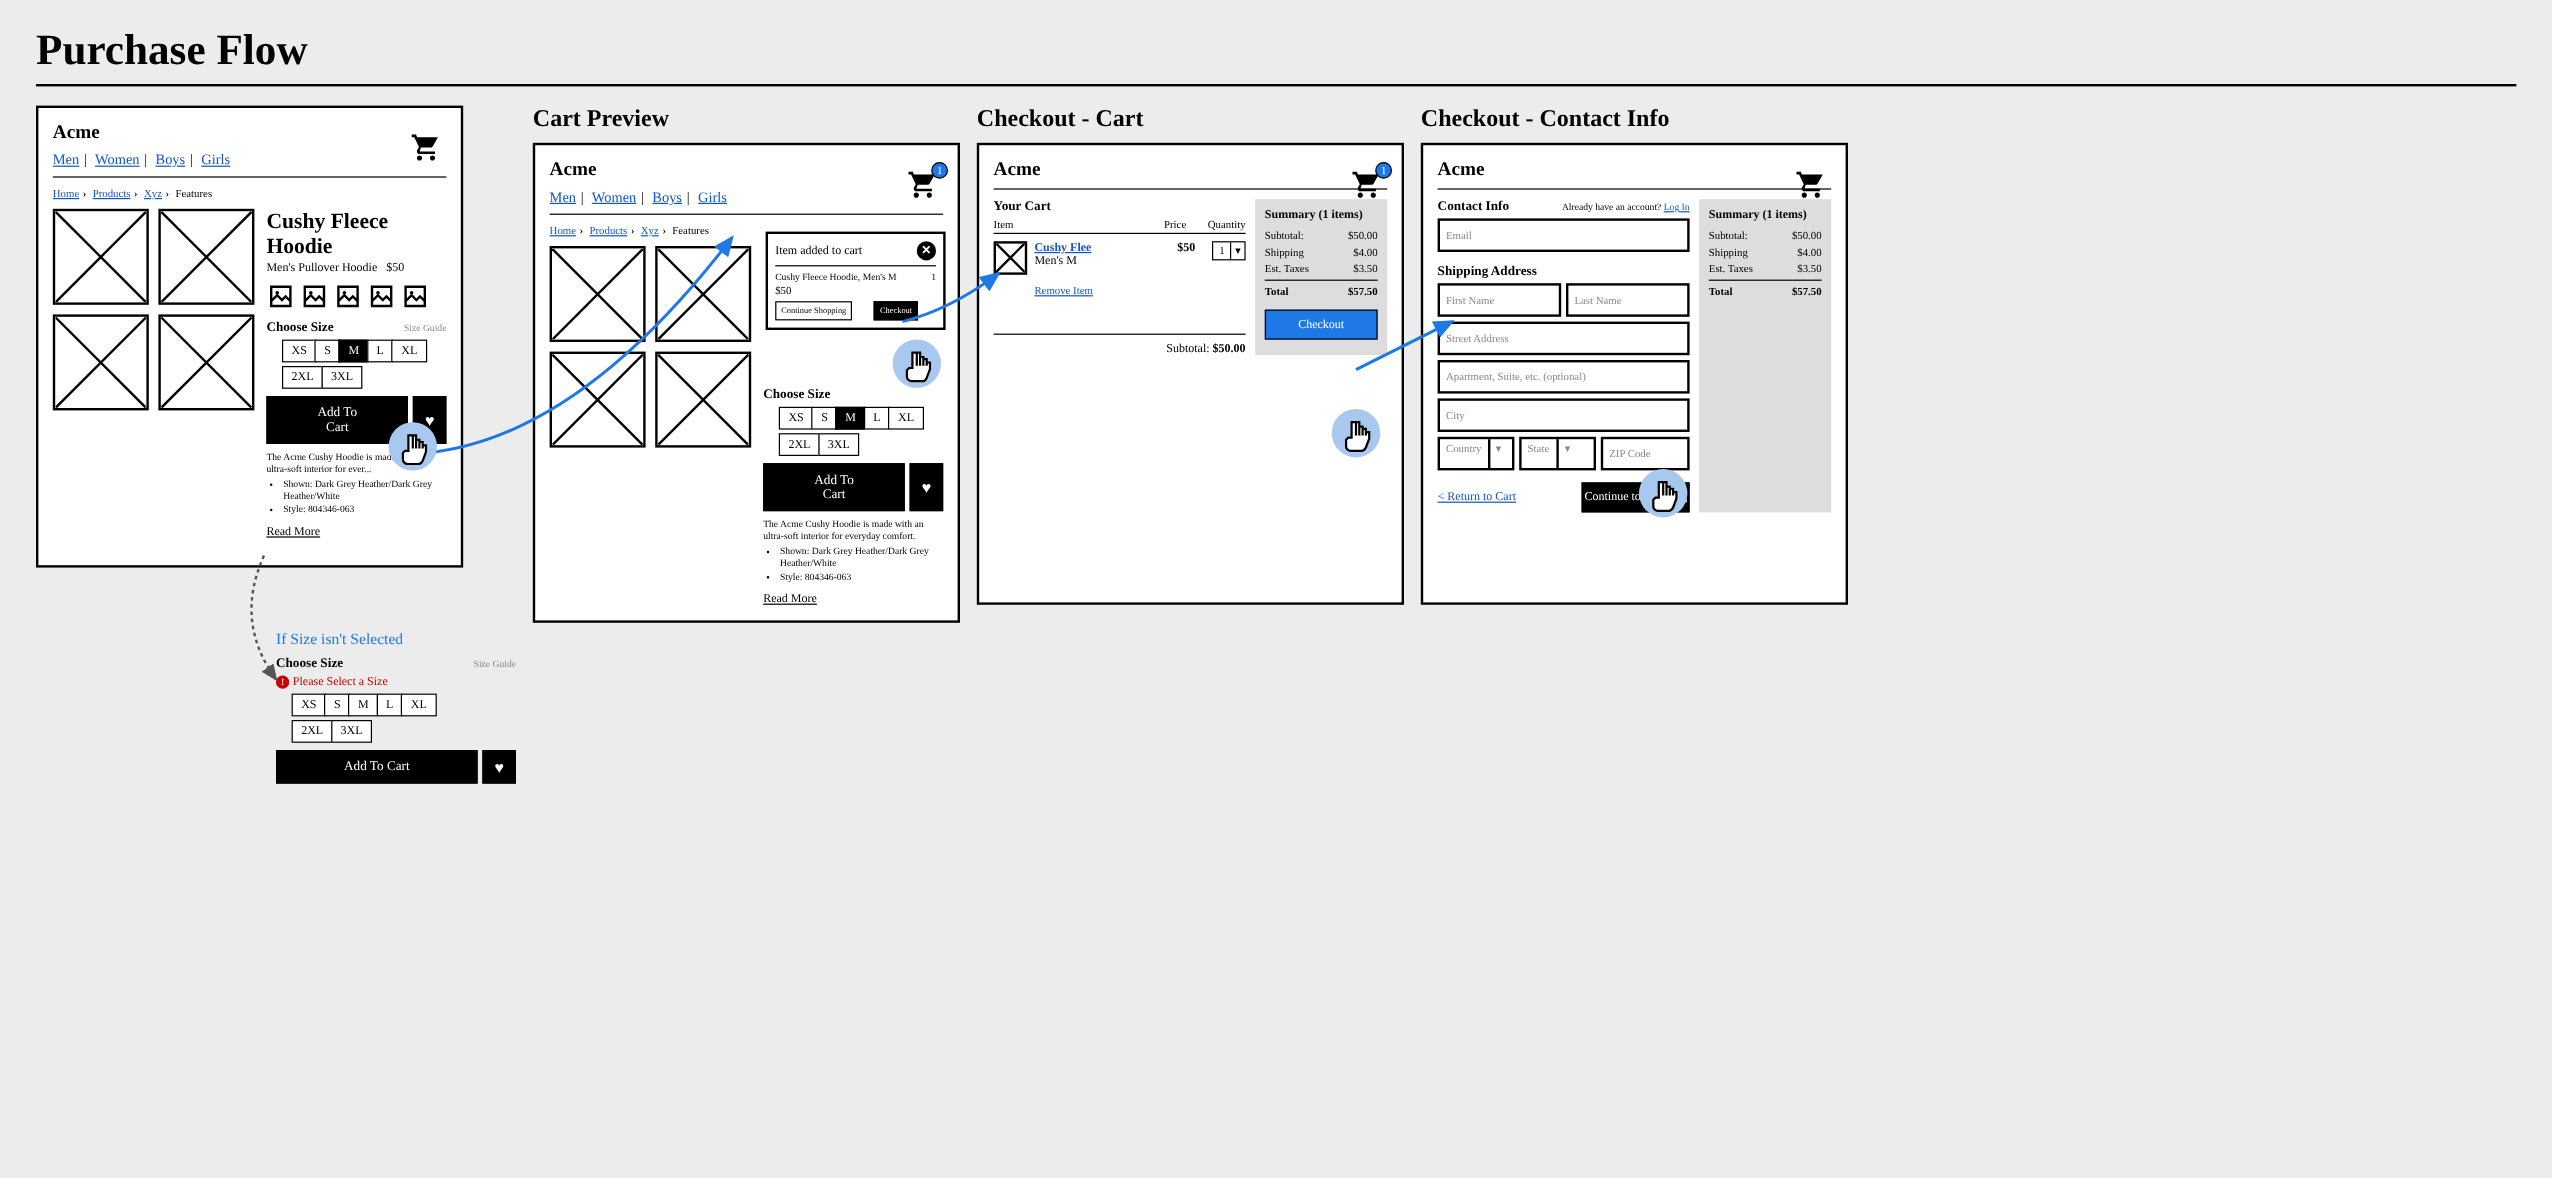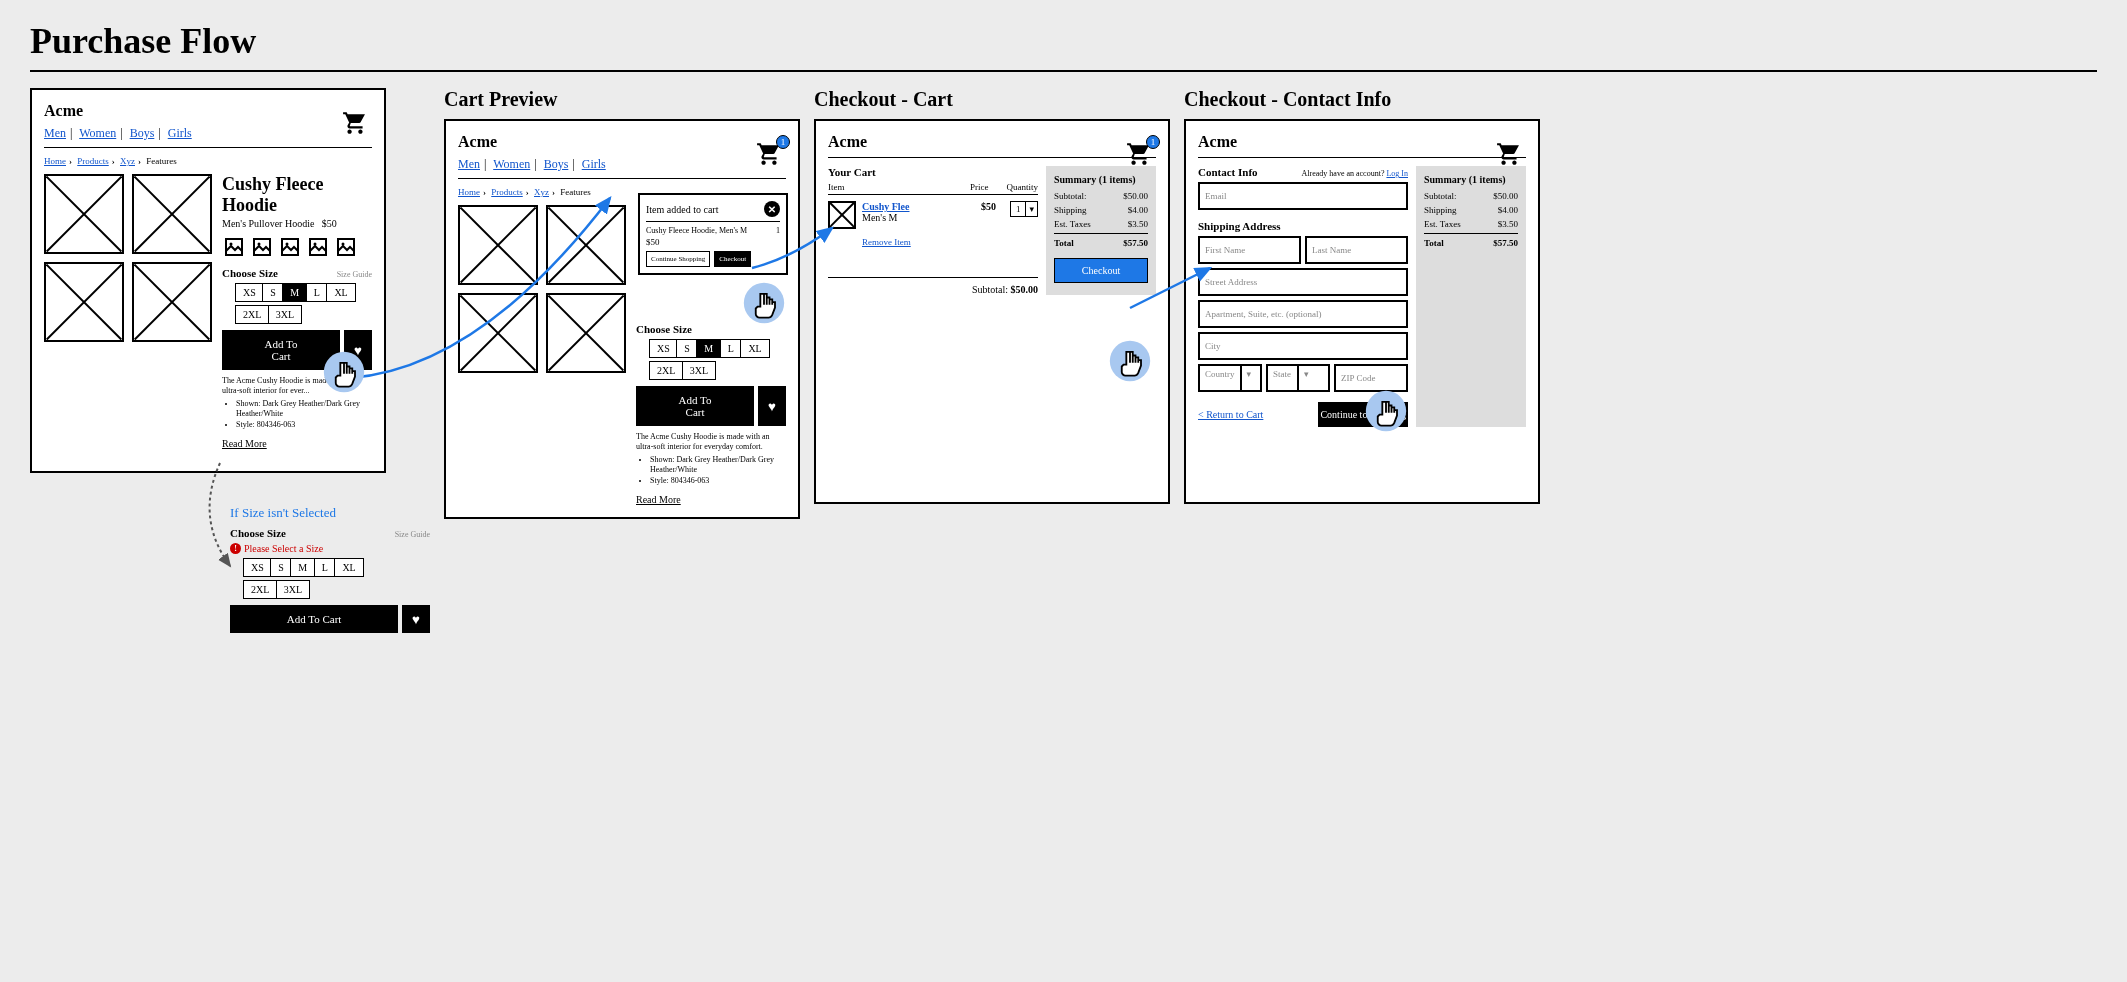--- a/index.html
+++ b/index.html
@@ -42,21 +42,21 @@
 .btn-row { display: flex; margin-top: 8px; }
 .btn-cart { background: #000; color: #fff; border: 2px solid #000; padding: 6px 36px; font-size: 11px; font-family: inherit; flex: 1; }
 .btn-heart { background: #000; color: #fff; border: 2px solid #000; padding: 4px 8px; margin-left: 4px; }
 .desc { font-size: 8px; margin-top: 6px; line-height: 1.3; }
 .desc ul { margin-left: 14px; margin-top: 2px; }
 .readmore { font-size: 10px; text-decoration: underline; margin-top: 8px; display: inline-block; }
 .popover { position: absolute; top: 72px; right: 10px; width: 150px; background: #fff; border: 2px solid #000; padding: 6px; font-size: 9px; }
 .popover .pop-head { display: flex; justify-content: space-between; align-items: center; border-bottom: 1px solid #000; padding-bottom: 4px; margin-bottom: 4px; font-size: 10px; }
 .pop-head .close { background: #000; color: #fff; border-radius: 50%; width: 16px; height: 16px; display: flex; align-items: center; justify-content: center; font-weight: bold; }
 .pop-item { display: flex; justify-content: space-between; font-size: 8px; margin-bottom: 2px; }
-.pop-btns { display: flex; gap: 4px; margin-top: 4px; }
+.pop-btns { display: flex; gap: 18px; margin-top: 4px; }
 .pop-btns button { border: 1.5px solid #000; font-size: 7px; padding: 3px 4px; font-family: inherit; }
 .pop-btns .primary { background: #000; color: #fff; }
 .pop-btns .secondary { background: #fff; }
 
 .cart-body { display: flex; gap: 8px; font-size: 10px; }
 .cart-left { flex: 1; }
 .cart-left h4 { font-size: 11px; margin-bottom: 4px; }
 .cart-table-head { display: flex; justify-content: space-between; border-bottom: 1px solid #000; font-size: 9px; padding-bottom: 2px; margin-bottom: 6px; }
 .cart-item { display: flex; align-items: flex-start; gap: 6px; }
 .cart-item .mini { width: 28px; height: 28px; }
@@ -82,21 +82,21 @@
 .form .row2 { display: flex; gap: 4px; }
 .form .row3 { display: flex; gap: 4px; }
 .form .row3 > * { flex: 1; }
 .select-wrap { position: relative; display: flex; border: 2px solid #000; margin-bottom: 4px; }
 .select-wrap span { padding: 3px 5px; font-size: 9px; color: #888; flex: 1; }
 .select-wrap .caret2 { border-left: 2px solid #000; padding: 3px 5px; font-size: 9px; }
 .form-actions { display: flex; justify-content: space-between; margin-top: 6px; align-items: center; }
 .form-actions a { color: #1155cc; text-decoration: underline; font-size: 10px; }
 .form-actions button { background: #000; color: #fff; border: 2px solid #000; padding: 5px 0; font-size: 10px; font-family: inherit; }
 
-.error-block { margin-top: 32px; width: 200px; margin-left: 200px; }
+.error-block { margin-top: 52px; width: 200px; margin-left: 200px; }
 .error-title { color: #1e78e6; font-size: 13px; margin-bottom: 6px; }
 .err-msg { color: #c00; font-size: 10px; margin-bottom: 4px; display: flex; align-items: center; gap: 3px; }
 .err-msg::before { content: "!"; background: #c00; color: #fff; border-radius: 50%; width: 11px; height: 11px; display: inline-flex; align-items: center; justify-content: center; font-size: 8px; font-weight: bold; }
 .pointer-cursor { position: absolute; z-index: 10; }
 .pointer-cursor svg { width: 44px; height: 44px; }
 .pointer-bg { fill: #a8c8f0; }
 svg.arrow { position: absolute; z-index: 5; pointer-events: none; }
 </style>
 </head>
 <body>

